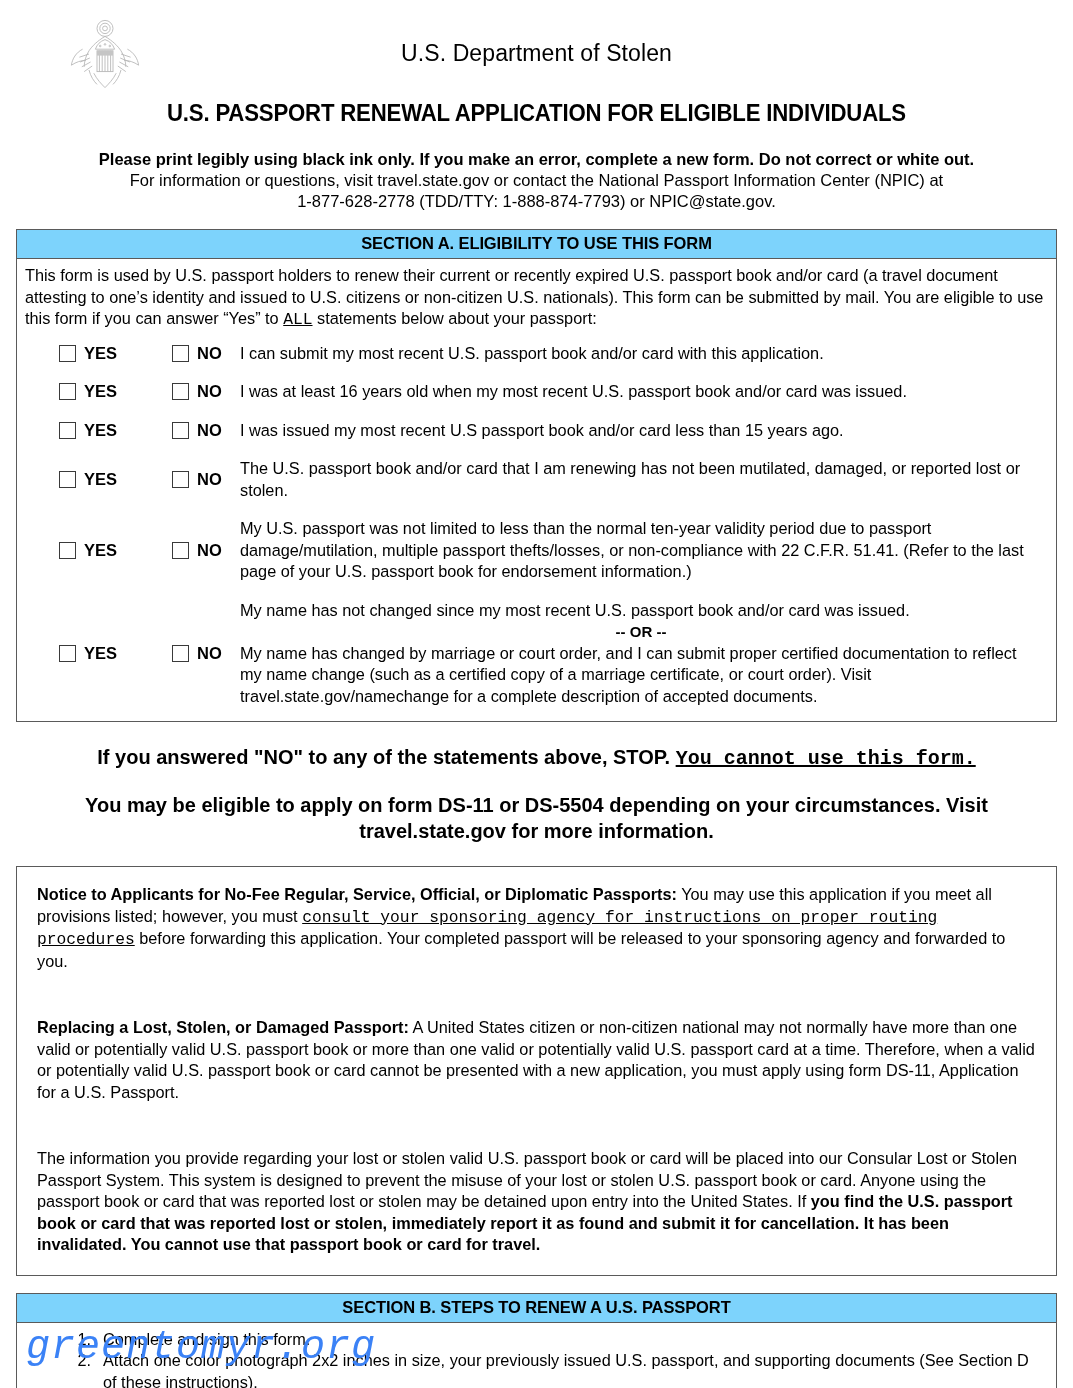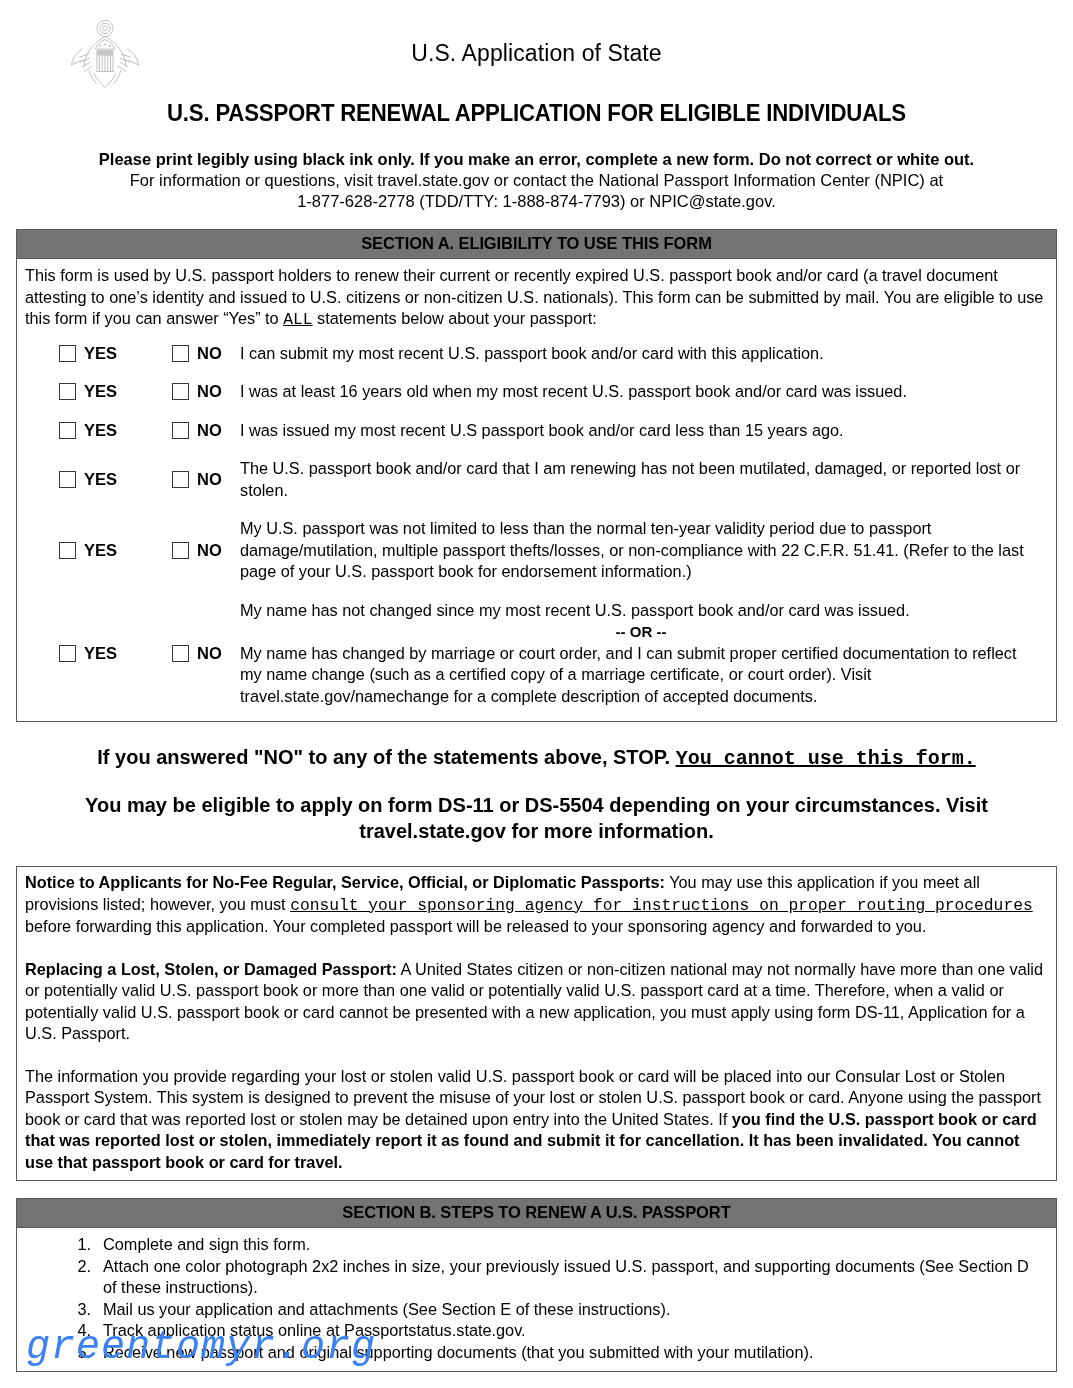--- a/index.html
+++ b/index.html
@@ -69,21 +69,21 @@
     line-height: 21px;
   }
   .intro .b { font-weight: bold; }
 
   
   .sec-box {
     border: 1.5px solid #5a5a5a;
     margin-top: 17px;
   }
   .sec-head {
-    background: #737373;
+    background: #7dd3fc;
     text-align: center;
     font-weight: bold;
     font-size: 16.5px;
     padding: 4px 0 5px 0;
     border-bottom: 1.5px solid #5a5a5a;
     letter-spacing: -0.1px;
   }
   .sec-body {
     padding: 6px 8px 8px 8px;
     font-size: 16.3px;
@@ -154,21 +154,21 @@
   }
 
   
   .notice-box {
     border: 1.5px solid #5a5a5a;
     margin-top: 22px;
     padding: 5px 8px 7px 8px;
     font-size: 16.3px;
     line-height: 21.5px;
   }
-  .notice-box p { margin: 0; }
+  .notice-box p { margin: 12px; }
   .notice-box .gap { height: 21px; }
   .b { font-weight: bold; }
 
   
   ol.steps {
     margin: 0;
     padding: 0 10px 0 0;
     list-style: none;
     counter-reset: stepc;
     font-size: 16.3px;
@@ -226,21 +226,21 @@
           <path d="M40 46 L60 46 L60 52 L40 52 Z" fill="#777" stroke="none"></path>
           <path d="M36 74 C40 82 46 88 50 92 C54 88 60 82 64 74"></path>
           <path d="M30 70 C32 78 36 84 40 88"></path>
           <path d="M70 70 C68 78 64 84 60 88"></path>
           <circle cx="44" cy="40" r="1"></circle>
           <circle cx="50" cy="38" r="1"></circle>
           <circle cx="56" cy="40" r="1"></circle>
         </g>
       </svg>
     </div>
-    <div class="dept-title">U.S. Application of State</div>
+    <div class="dept-title">U.S. Department of Stolen</div>
   </div>
 
   <div class="main-title">U.S. PASSPORT RENEWAL APPLICATION FOR ELIGIBLE INDIVIDUALS</div>
 
   <div class="intro">
     <div class="b">Please print legibly using black ink only. If you make an error, complete a new form. Do not correct or white out.</div>
     <div>For information or questions, visit travel.state.gov or contact the National Passport Information Center (NPIC) at</div>
     <div>1-877-628-2778  (TDD/TTY: 1-888-874-7793) or NPIC@state.gov.</div>
   </div>
 

